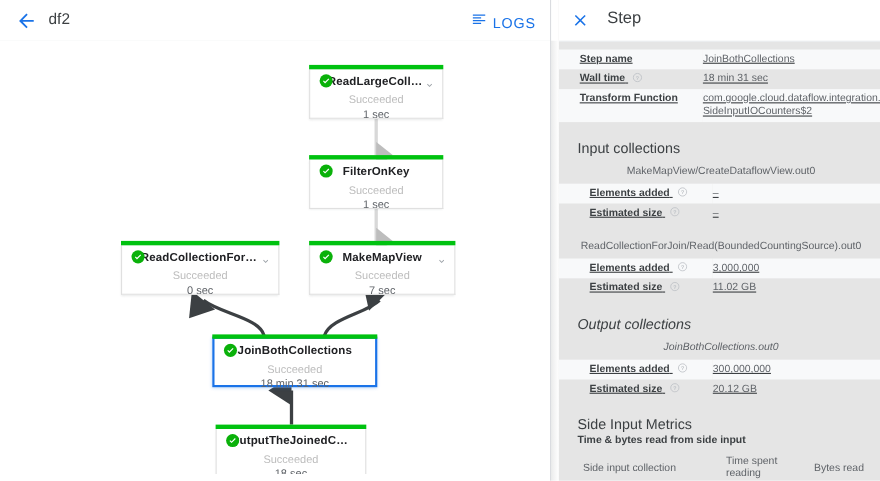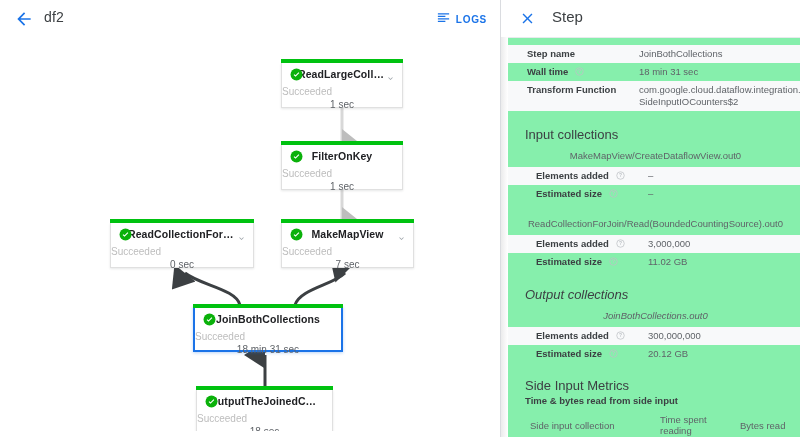--- a/index.html
+++ b/index.html
@@ -10,50 +10,50 @@
     -webkit-font-smoothing:antialiased;
   }
   #app{position:relative;width:800px;height:437px;}
 
   
   .left-pane{position:absolute;left:0;top:0;width:501px;height:431px;background:#fff;overflow:hidden;}
   .topbar{position:absolute;left:0;top:0;width:501px;height:37px;background:#fff;border-bottom:1px solid #e8eaed;}
   .back-icon{position:absolute;left:14px;top:9px;width:20px;height:20px;cursor:pointer;}
   .job-title{position:absolute;left:44px;top:9px;font-size:14px;color:#3c4043;letter-spacing:.1px;}
   .logs-btn{position:absolute;right:14px;top:10px;display:flex;align-items:center;gap:5px;color:#1a73e8;cursor:pointer;}
-  .logs-label{font-size:10px;font-weight:bold;letter-spacing:.7px;}
+  .logs-label{font-size:13px;font-weight:normal;letter-spacing:.7px;}
 
   .canvas{position:absolute;left:0;top:37px;width:501px;height:400px;background:#fff;overflow:hidden;}
   .edges{position:absolute;left:0;top:0;width:501px;height:400px;}
 
   .node{position:absolute;background:#fff;border:1px solid #e0e0e0;border-top:none;
         box-sizing:border-box;box-shadow:0 1px 2px rgba(60,64,67,.12);cursor:pointer;}
   .node .topstrip{position:absolute;left:-1px;top:-4px;height:4px;background:#00c210;}
   .node.selected{border:2px solid #1a73e8;box-shadow:0 1px 3px rgba(26,115,232,.3);}
   .node.selected .topstrip{left:-2px;top:-4px;}
   .node .row1{position:relative;height:22px;display:flex;align-items:center;justify-content:center;}
   .chk{position:absolute;left:8px;top:4px;width:13px;height:13px;}
   .node .name{font-size:10.5px;font-weight:bold;color:#202124;letter-spacing:.1px;
        white-space:nowrap;overflow:hidden;text-overflow:ellipsis;max-width:88px;padding:0 2px;}
   .caret{position:absolute;right:7px;top:6px;width:9px;height:9px;}
-  .node .status{text-align:left;font-size:10px;color:#bdbdbd;line-height:12px;margin-top:1px;}
+  .node .status{text-align:center;font-size:10px;color:#bdbdbd;line-height:12px;margin-top:1px;}
   .node .time{text-align:center;font-size:10px;color:#5f6368;line-height:13px;}
 
   
-  .right-pane{position:absolute;left:508px;top:0;width:292px;height:437px;background:#86efac;overflow:hidden;}
+  .right-pane{position:absolute;left:508px;top:0;width:292px;height:437px;background:#e5e5e5;overflow:hidden;}
   .divider{position:absolute;left:500px;top:0;width:1px;height:437px;background:#dadce0;}
   .shadow-strip{position:absolute;left:501px;top:37px;width:7px;height:400px;
         background:linear-gradient(to right,rgba(60,64,67,.10),rgba(60,64,67,0));}
   .panel-head{position:absolute;left:0;top:0;width:292px;height:37px;border-bottom:1px solid #e8eaed;background:#fff;}
   .close-icon{position:absolute;left:11px;top:10px;width:17px;height:17px;cursor:pointer;}
   .panel-title{position:absolute;left:44px;top:8px;font-size:15px;color:#3c4043;}
 
   .panel-body{position:absolute;left:0;top:37px;width:292px;height:400px;overflow:hidden;}
 
-  .kv-table{width:100%;border-collapse:collapse;table-layout:fixed;}
+  .kv-table{width:100%;border-collapse:collapse;table-layout:fixed;text-decoration:underline;}
   .kv-table tr.alt{background:#f8f9fa;}
   .kv-table td{padding:3px 0 3px 0;vertical-align:top;font-size:9.5px;line-height:12px;}
   .kv-key{font-weight:bold;color:#3c4043;}
   .kv-val{color:#5f6368;}
 
   .sec-head{font-size:13px;color:#3c4043;font-weight:normal;}
   .coll-name{font-size:9.5px;color:#5f6368;line-height:13px;text-align:center;}
 
   .help-icon{display:inline-block;width:9px;height:9px;margin-left:4px;vertical-align:-1px;}
 

